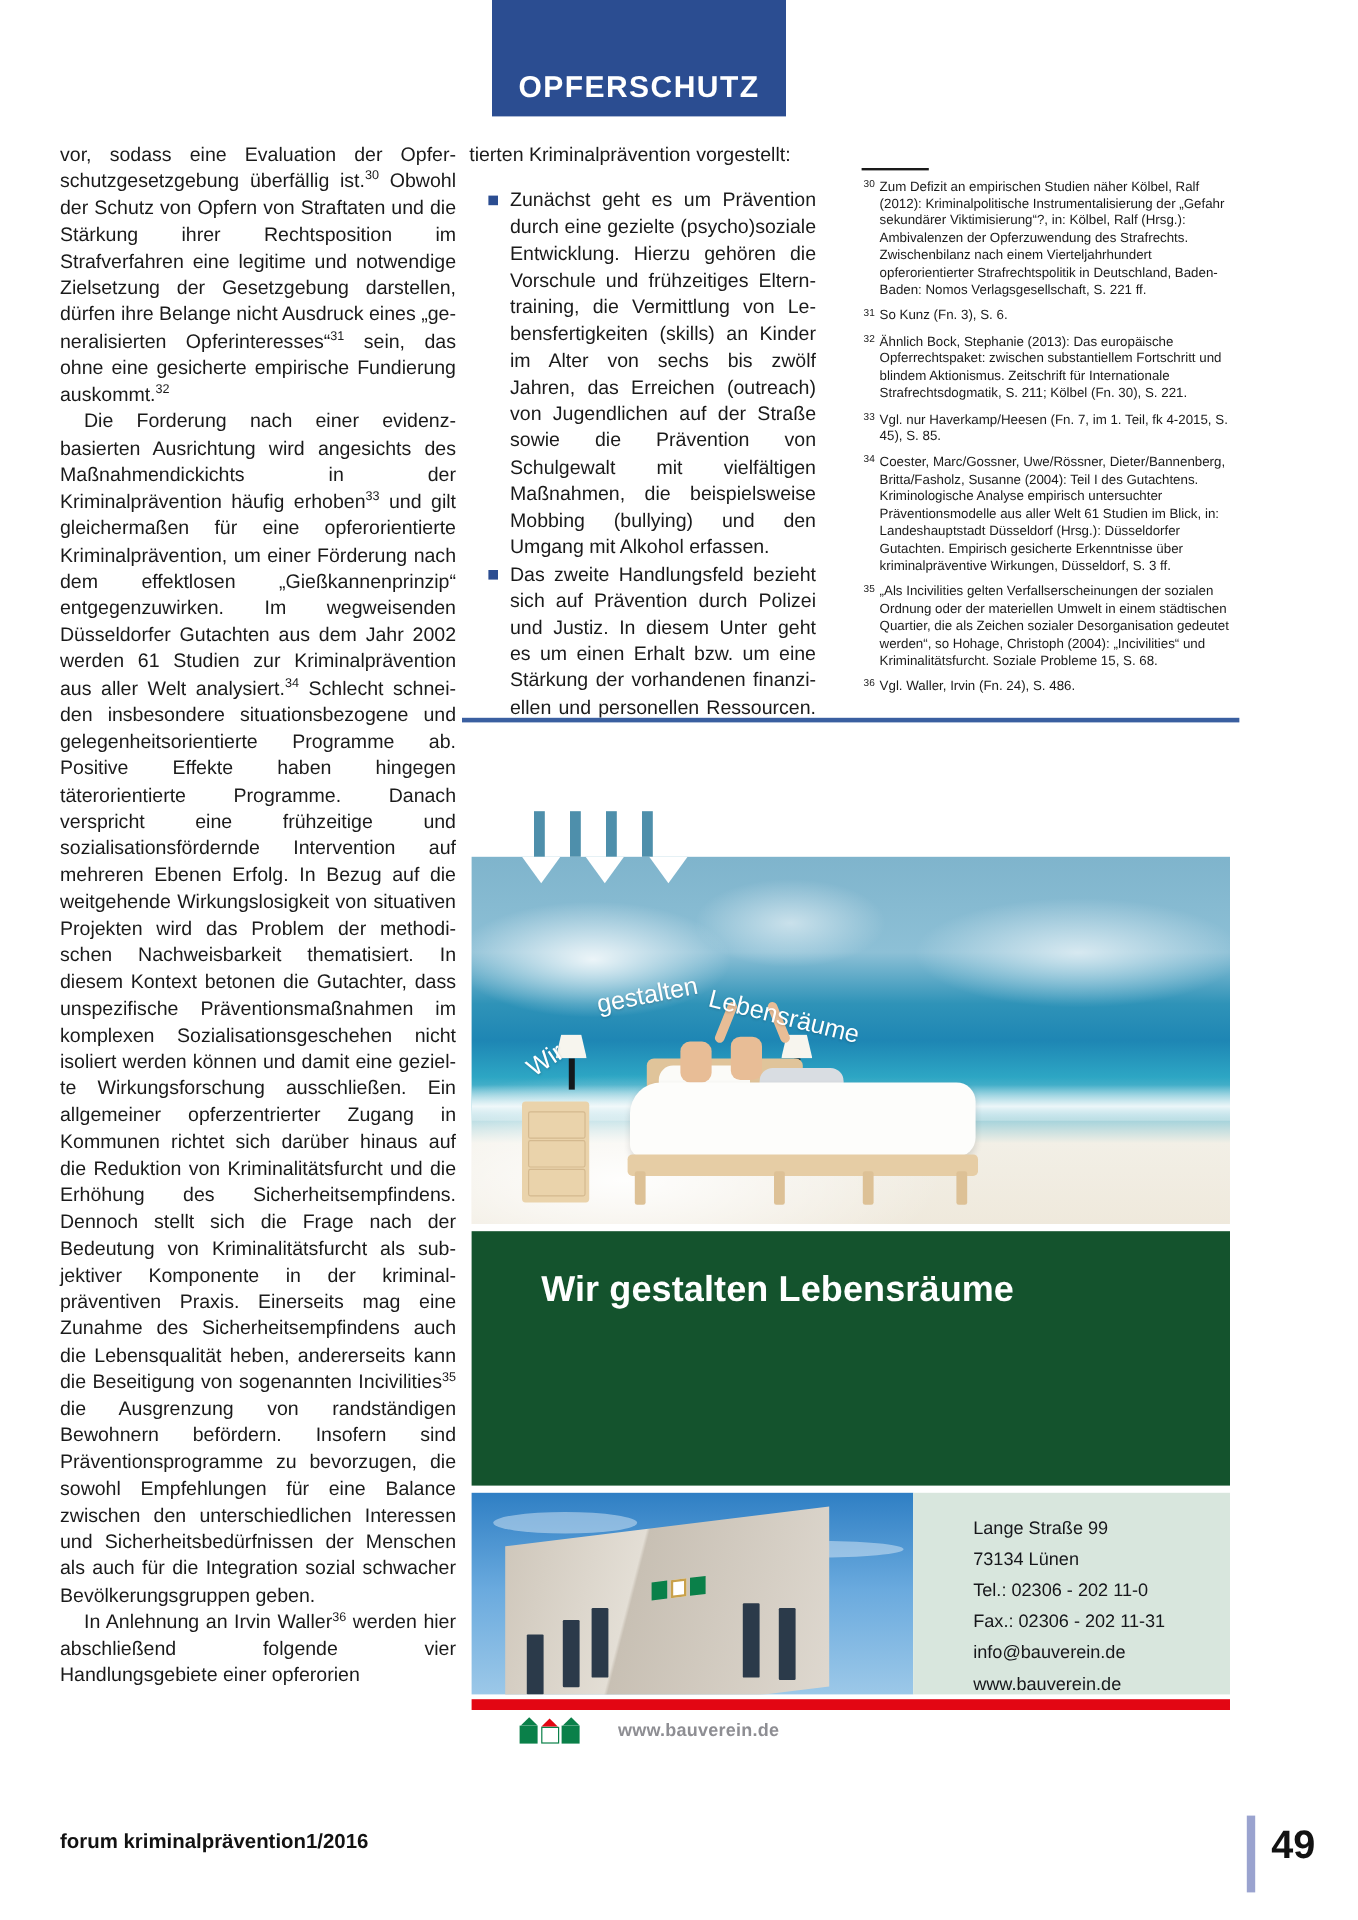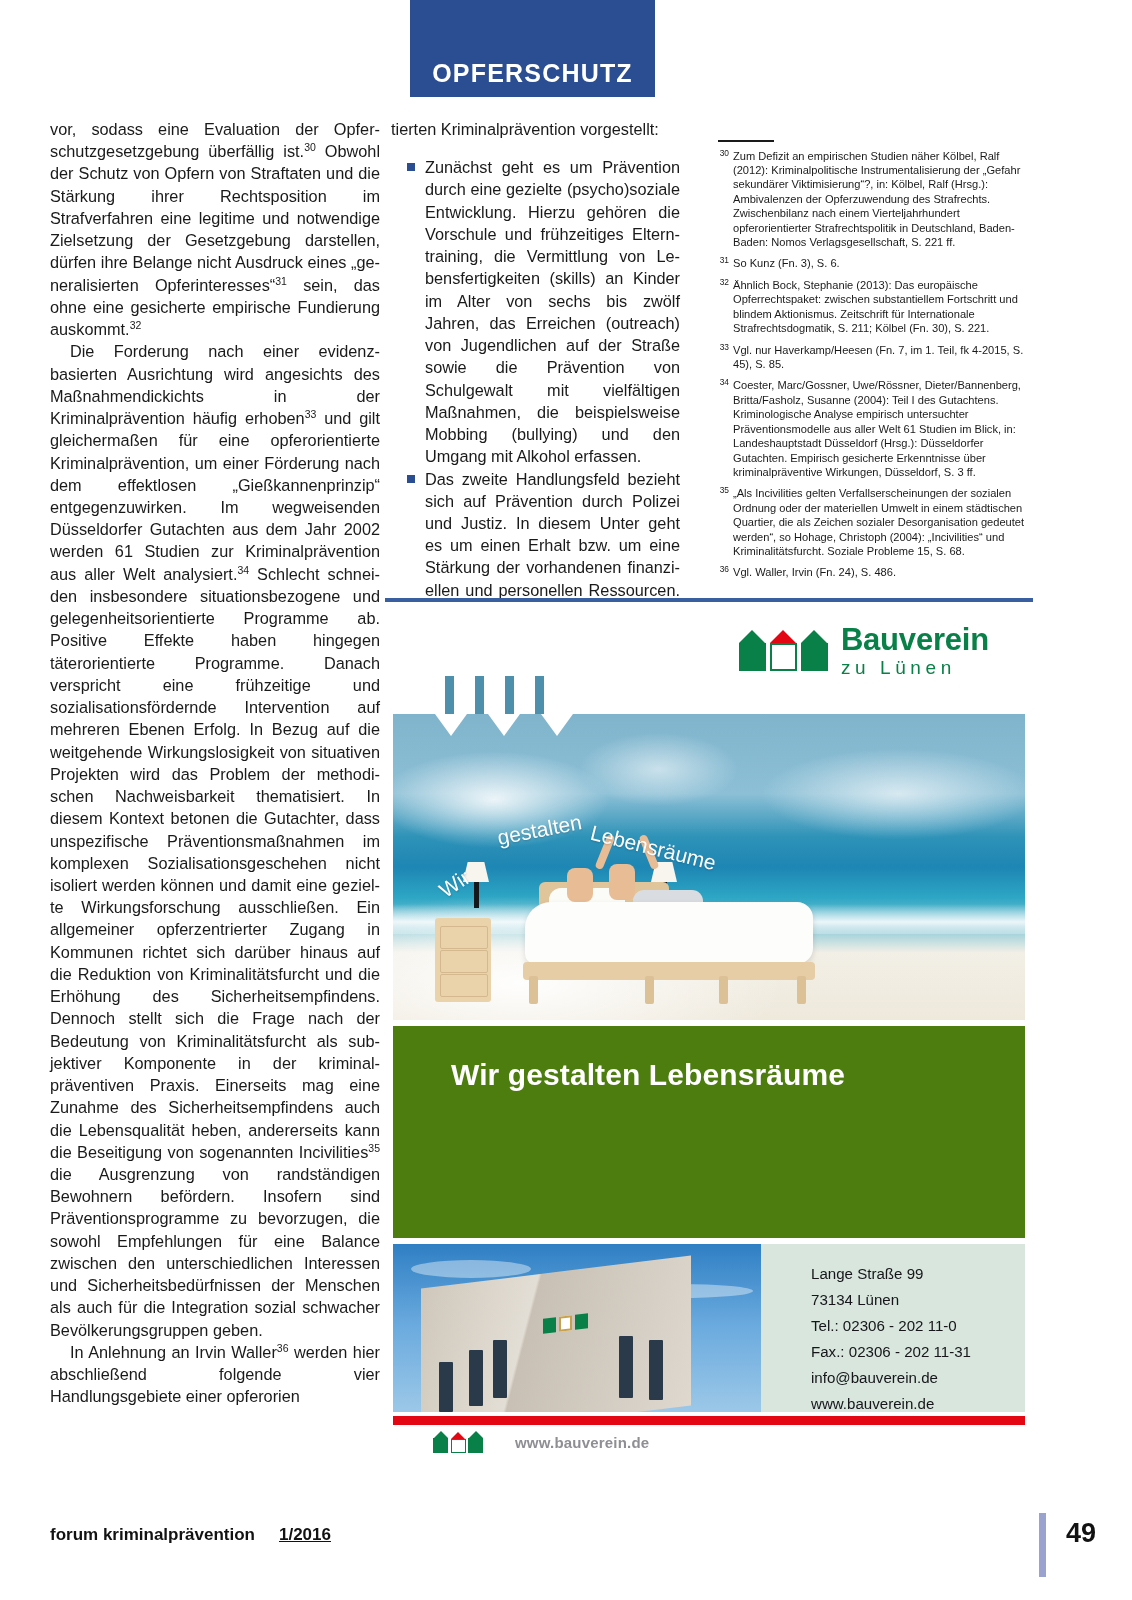--- a/index.html
+++ b/index.html
@@ -134,21 +134,21 @@
     white-space:pre;
   }
   
   .tabs{position:absolute;left:60px;top:78px;display:flex;gap:21px;}
   .tab{width:9px;height:38px;background:#4e8fab;}
   .tri-row{position:absolute;left:50px;top:116px;display:flex;gap:21px;}
   .tri{width:0;height:0;border-left:16px solid transparent;border-right:16px solid transparent;border-top:22px solid #ffffff;}
 
   
   .ad-green{
-    position:absolute;left:8px;top:428px;width:632px;height:212px;background:#4d7c0f;
+    position:absolute;left:8px;top:428px;width:632px;height:212px;background:#14532d;
   }
   .ad-head{
     position:absolute;left:58px;top:32px;color:#ffffff;
     font-size:30px;font-weight:bold;letter-spacing:.1px;
   }
   .ad-copy{
     position:absolute;left:58px;top:92px;width:530px;color:#ffffff;
     font-size:15.4px;line-height:1.62;text-align:justify;
   }
 
@@ -191,24 +191,24 @@
   .mh.green .body{background:#0a8049;}
   .mh.red .roof{border-bottom:7px solid #e30613;}
   .mh.red .body{background:#fff;border:1.5px solid #0a8049;height:12px;}
   .ad-url{margin-left:32px;font-size:15px;color:#8e8e93;font-weight:bold;letter-spacing:.2px;}
 
   
   .footer-left{
     position:absolute;left:50px;top:1525px;
     font-size:17px;font-weight:bold;color:#121212;
   }
-  .footer-left .issue{margin-left:24px;text-decoration:underline;}
+  .footer-left .issue{}
   .page-num{
     position:absolute;right:36px;top:1518px;
-    font-size:27px;font-weight:bold;color:#121212;
+    font-size:33px;font-weight:bold;color:#121212;
   }
   .page-bar{
     position:absolute;right:86px;top:1513px;width:7px;height:64px;background:#9aa3cf;
   }
 </style>
 </head>
 <body>
 
 <div class="page">
 
@@ -239,40 +239,20 @@
     <div class="fn"><span class="fn-num"><span>32</span></span><span>Ähnlich Bock, Stephanie (2013): Das europäische Opferrechtspaket: zwischen substantiellem Fortschritt und blindem Aktionismus. Zeitschrift für Internationale Strafrechtsdogmatik, S. 211; Kölbel (Fn. 30), S. 221.</span></div>
     <div class="fn"><span class="fn-num"><span>33</span></span><span>Vgl. nur Haverkamp/Heesen (Fn. 7, im 1. Teil, fk 4-2015, S. 45), S. 85.</span></div>
     <div class="fn"><span class="fn-num"><span>34</span></span><span>Coester, Marc/Gossner, Uwe/Rössner, Dieter/Bannenberg, Britta/Fasholz, Susanne (2004): Teil I des Gutachtens. Kriminologische Analyse empirisch untersuchter Präventionsmodelle aus aller Welt 61 Studien im Blick, in: Landeshauptstadt Düsseldorf (Hrsg.): Düsseldorfer Gutachten. Empirisch gesicherte Erkenntnisse über kriminalpräventive Wirkungen, Düsseldorf, S. 3 ff.</span></div>
     <div class="fn"><span class="fn-num"><span>35</span></span><span>„Als Incivilities gelten Verfallserscheinungen der sozialen Ordnung oder der materiellen Umwelt in einem städtischen Quartier, die als Zeichen sozialer Desorganisation gedeutet werden“, so Hohage, Christoph (2004): „Incivilities“ und Kriminalitätsfurcht. Soziale Probleme 15, S. 68.</span></div>
     <div class="fn"><span class="fn-num"><span>36</span></span><span>Vgl. Waller, Irvin (Fn. 24), S. 486.</span></div>
   </div>
 
   <div class="ad">
     <div class="ad-top-rule"></div>
 
-    <div class="ad-logo">
-      <div class="logo-houses">
-        <div class="house green">
-            <div class="roof"></div>
-            <div class="body"></div>
-          </div>
-        <div class="house red">
-            <div class="roof"></div>
-            <div class="body"></div>
-          </div>
-        <div class="house green">
-            <div class="roof"></div>
-            <div class="body"></div>
-          </div>
-      </div>
-      <div class="logo-words">
-        <div class="logo-name">Bauverein</div>
-        <div class="logo-sub">zu Lünen</div>
-      </div>
-    </div>
 
     <div class="tabs">
       <div class="tab"></div>
         <div class="tab"></div>
         <div class="tab"></div>
         <div class="tab"></div>
     </div>
 
     <div class="ad-hero">
       <div class="hero-sky-clouds"></div>

